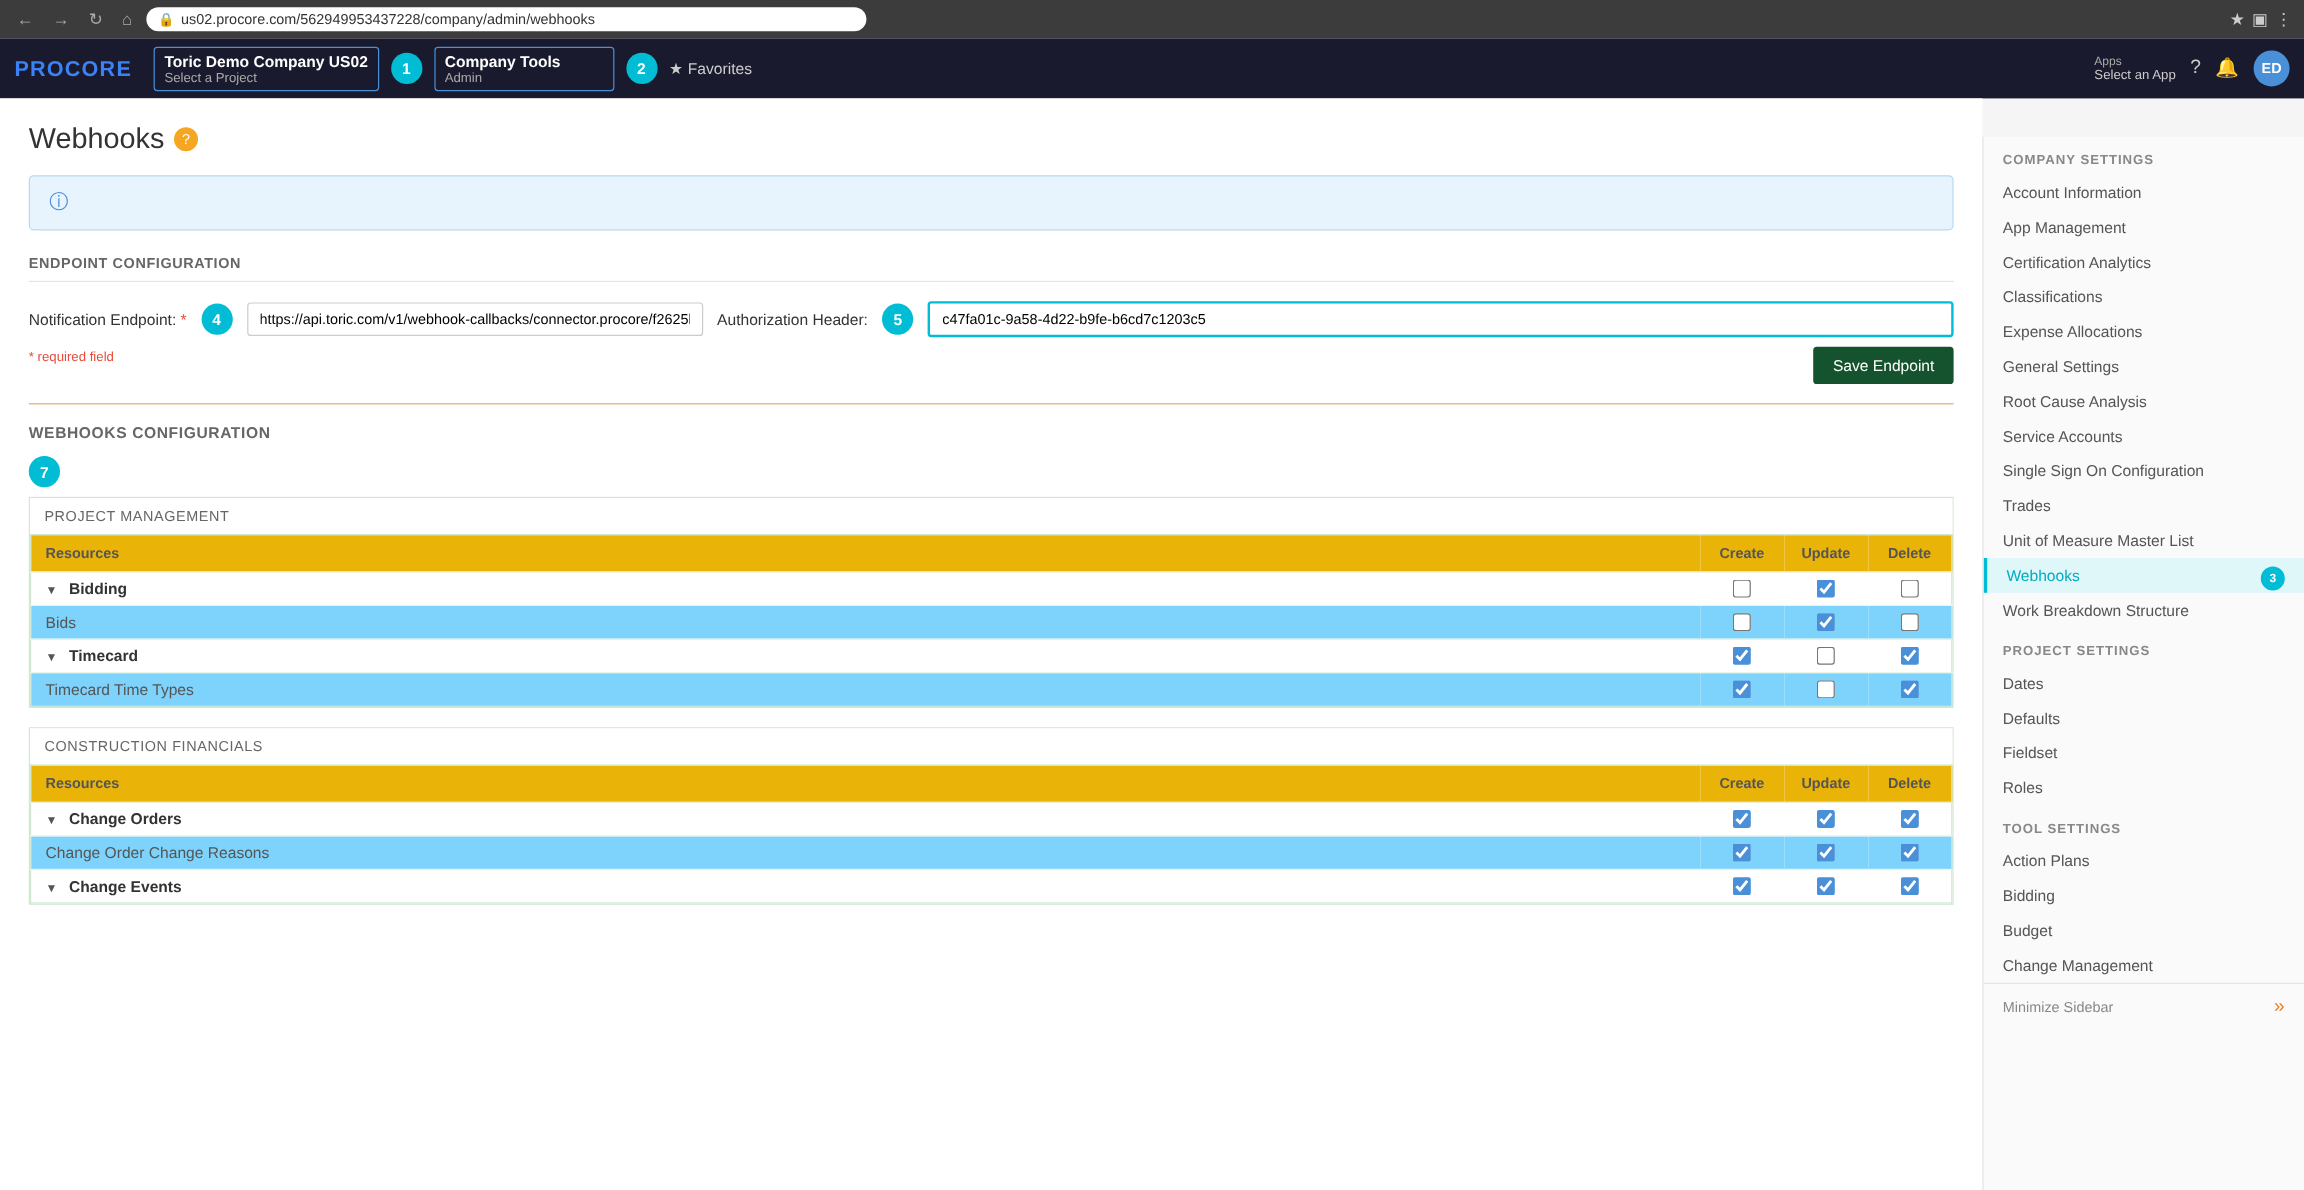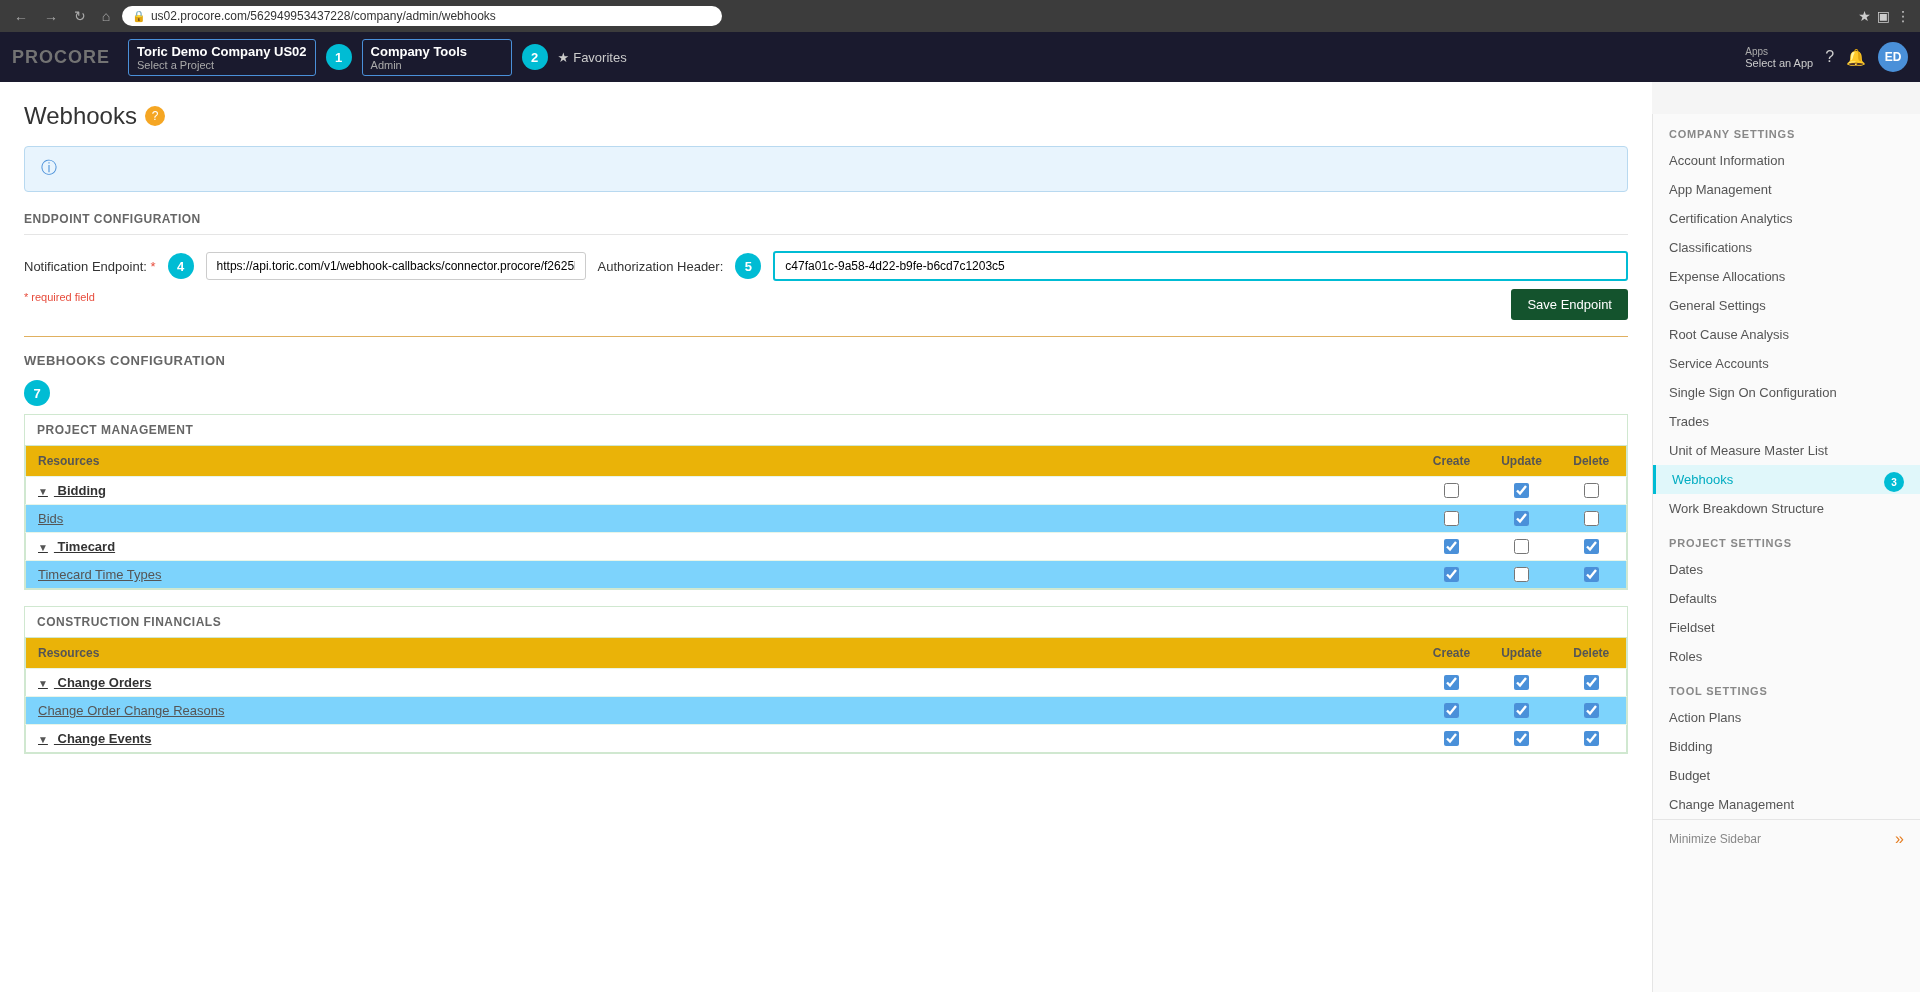--- a/index.html
+++ b/index.html
@@ -41,21 +41,21 @@
     
     .app-header {
       background: #1a1a2e;
       height: 50px;
       display: flex;
       align-items: center;
       padding: 0 12px;
       gap: 10px;
     }
     .procore-logo {
-      color: #737373;
+      color: #3b82f6;
       font-weight: bold;
       font-size: 18px;
       letter-spacing: 1px;
       margin-right: 8px;
       text-align: center;
     }
     .header-dropdown {
       background: transparent;
       border: 1px solid #4a90d9;
       border-radius: 3px;
@@ -264,21 +264,20 @@
     .webhook-table thead th.action-col {
       text-align: center;
       width: 70px;
     }
     .webhook-table tbody tr {
       border-top: 1px solid #e8f5e8;
     }
     .webhook-table tbody td {
       padding: 6px 12px;
       font-size: 13px;
-      text-decoration: underline;
     }
     .webhook-table tbody td.action-col {
       text-align: center;
     }
     .expand-row td {
       font-weight: bold;
       background: #fff;
     }
     .sub-row td {
       background: #7dd3fc;
@@ -361,21 +360,21 @@
     }
 
     .section-wrapper {
       border: 1px solid #d0e8d0;
       margin-bottom: 16px;
     }
     .section-header-row {
       background: #fff;
       padding: 8px 12px;
       font-size: 12px;
-      font-weight: bold;
+      font-weight: normal;
       color: #666;
       text-transform: uppercase;
       letter-spacing: 0.5px;
     }
 
     .clearfix::after { content: ""; display: table; clear: both; }
   </style>
 </head>
 <body>
 

